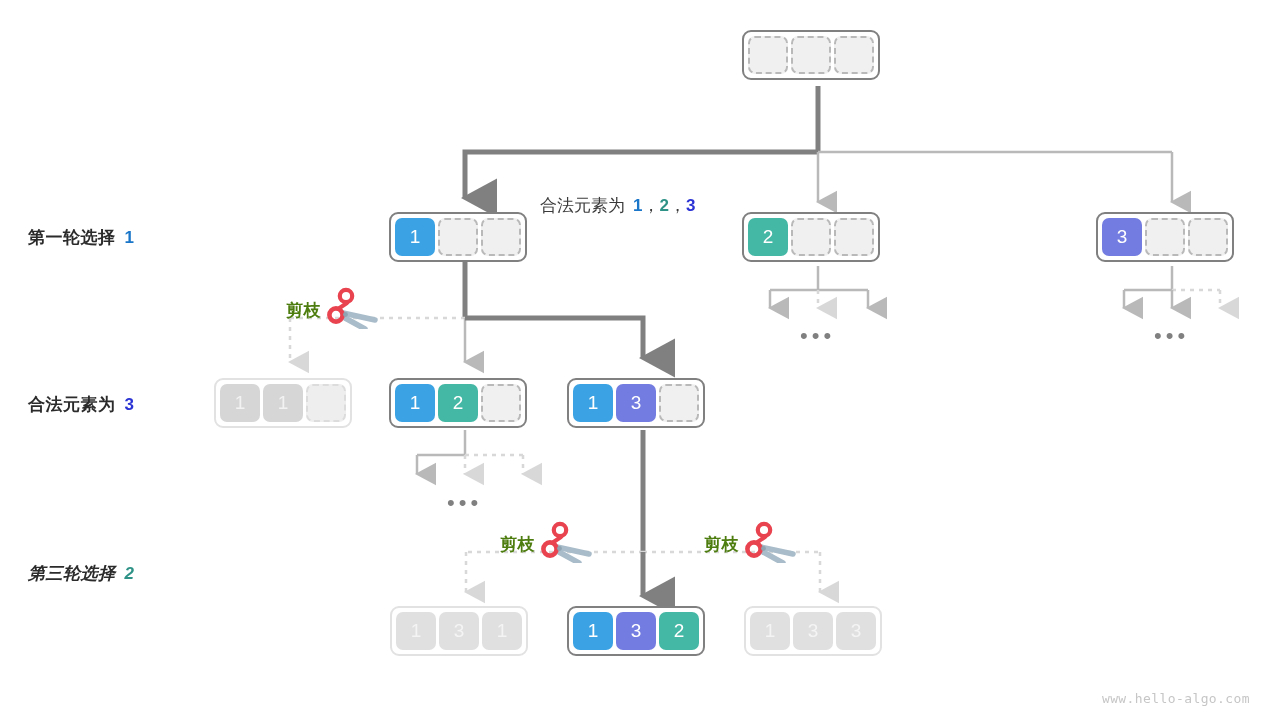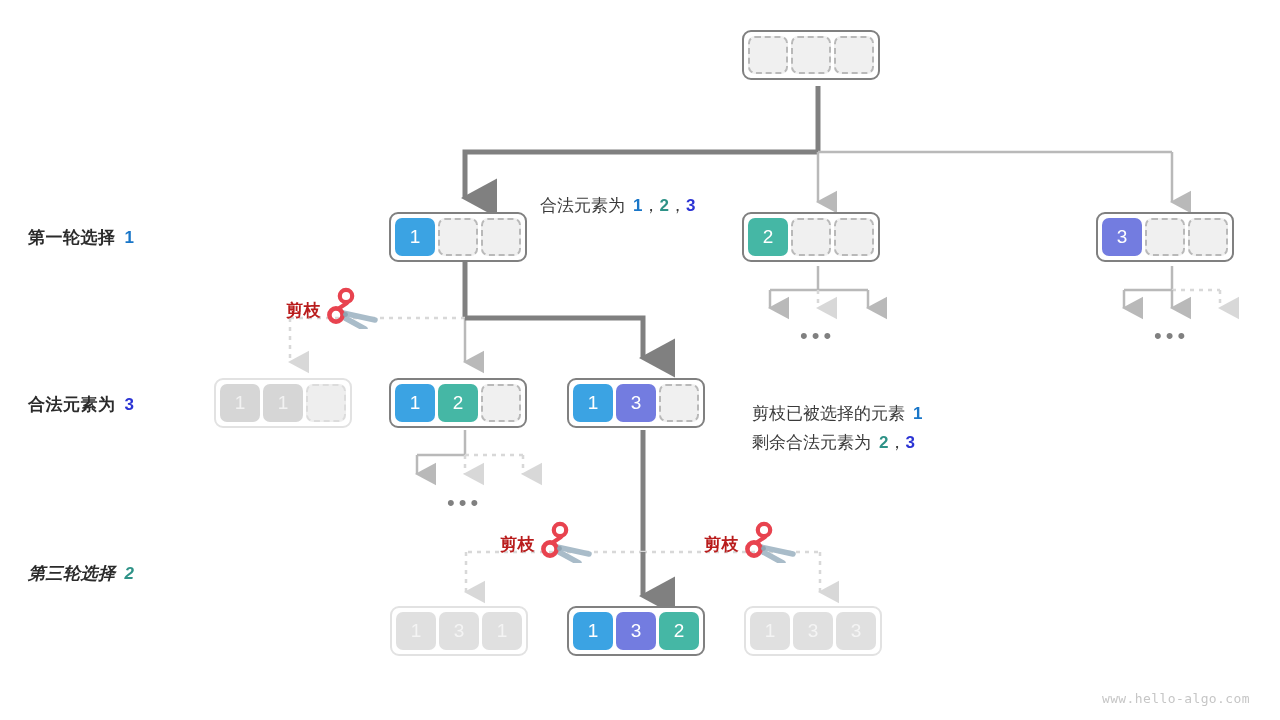--- a/index.html
+++ b/index.html
@@ -94,21 +94,21 @@
   
   .prune {
     position: absolute;
     display: flex;
     align-items: center;
     white-space: nowrap;
   }
   .prune-label {
     font-size: 17px;
     font-weight: bold;
-    color: #b91c1c;
+    color: #4d7c0f;
     letter-spacing: .5px;
     text-align: right;
   }
   .scissors { margin-left: 4px; }
 
   
   .dots {
     position: absolute;
     font-size: 22px;
     letter-spacing: 4px;
@@ -261,28 +261,20 @@
     </div>
 
   <div class="dots" style="left:800px; top:325px;">•••</div>
   <div class="dots" style="left:1154px; top:325px;">•••</div>
   <div class="dots" style="left:447px; top:492px;">•••</div>
 
   <div class="note" style="left:540px; top:167px;">
     <span>合法元素为</span><span class="gap"></span><span class="n-blue">1</span><span class="sep">，</span><span class="n-teal">2</span><span class="sep">，</span><span class="n-indigo">3</span>
   </div>
 
-  <div class="note" style="left:752px; top:375px;">
-    <div>
-      <span>剪枝已被选择的元素</span><span class="gap"></span><span class="n-blue">1</span>
-    </div>
-    <div>
-      <span>剩余合法元素为</span><span class="gap"></span><span class="n-teal">2</span><span class="sep">，</span><span class="n-indigo">3</span>
-    </div>
-  </div>
 
 
   <div class="prune" style="left:286px; top:287px;">
     <span class="prune-label">剪枝</span>
     <span class="scissors">
       <svg width="56" height="42" viewBox="0 0 56 42" xmlns="http://www.w3.org/2000/svg">
         <path d="M18,26 L50,33" stroke="#a9bcc9" stroke-width="5.5" stroke-linecap="round" fill="none"></path>
         <path d="M20,31 L40,42" stroke="#a9bcc9" stroke-width="5.5" stroke-linecap="round" fill="none"></path>
         <circle cx="21" cy="9" r="6.2" fill="none" stroke="#e8434f" stroke-width="4.2"></circle>
         <circle cx="11" cy="28" r="6.6" fill="none" stroke="#e8434f" stroke-width="4.6"></circle>

